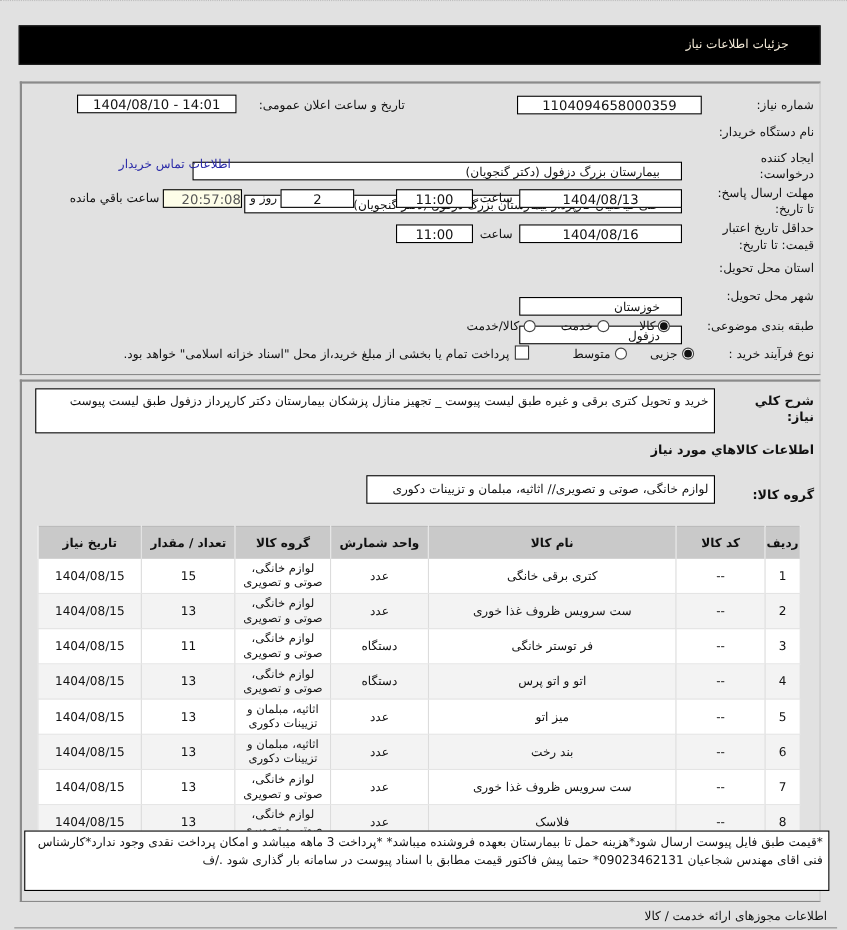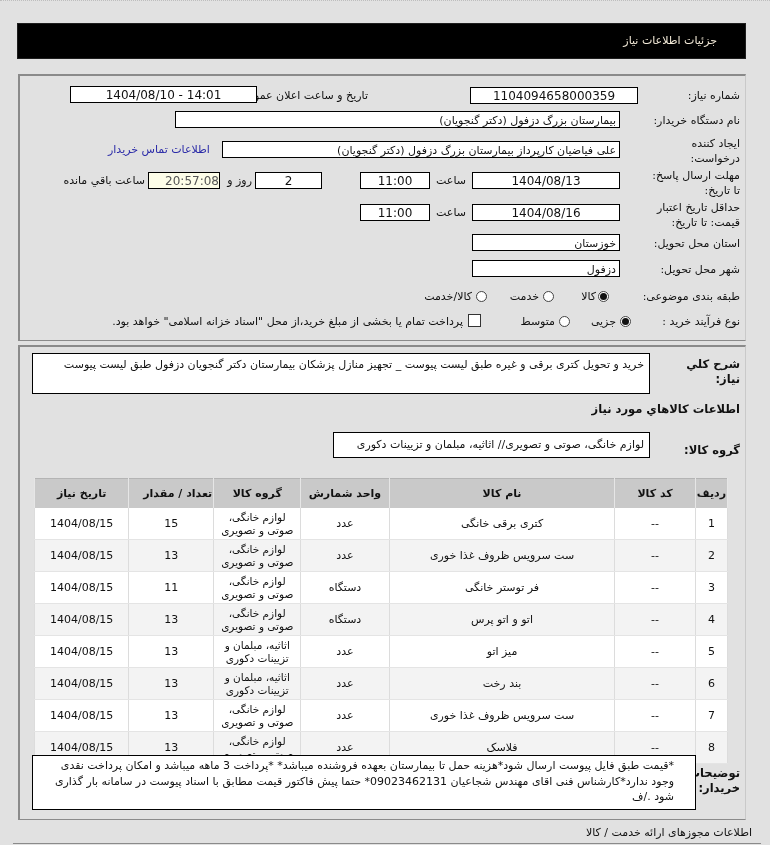--- a/index.html
+++ b/index.html
@@ -10,21 +10,21 @@
   .hdr{left:17px;top:23px;width:727px;height:34px;background:#000000;border:1px solid #1e1e1e;}
   .hdr-title{position:absolute;right:28px;top:10px;color:#f3ead8;font-size:11px;direction:rtl;}
   .panel{left:18px;width:725px;border-top:2px solid #8a8a8a;border-left:2px solid #8a8a8a;
          border-right:1px solid #c9c9c9;border-bottom:1px solid #8a8a8a;background:#e1e1e1;}
   .lbl{direction:rtl;text-align:right;white-space:nowrap;font-size:11px;color:#111;}
   .lbl2{direction:rtl;text-align:right;font-size:11px;line-height:15px;color:#111;}
   .bold{font-weight:bold;font-size:11.5px;}
   .inp{background:#fff;border:1px solid #000;height:17px;line-height:17px;font-size:11px;
        box-sizing:border-box;white-space:nowrap;overflow:hidden;}
   .num{text-align:center;direction:ltr;font-size:12px;}
-  .txt{text-align:right;direction:rtl;padding-right:3px;}
+  .txt{text-align:right;direction:rtl;padding-right:19px;margin-top:36px;}
   .remain{background:#fdfde8;color:#555;text-align:right;}
   .link{color:#2b2ba8;direction:rtl;white-space:nowrap;font-size:11px;}
   .radio{width:11px;height:11px;border-radius:50%;border:1px solid #444;background:#fff;box-sizing:border-box;}
   .radio.on::after{content:"";position:absolute;left:1px;top:1px;width:7px;height:7px;border-radius:50%;background:#111;}
   .chk{width:13px;height:13px;border:1px solid #333;background:#fff;box-sizing:border-box;}
   .box{background:#fff;border:1px solid #000;box-sizing:border-box;direction:rtl;text-align:right;
        font-size:11px;line-height:15px;padding:3px 5px;}
   table.items{position:absolute;left:34px;top:478px;width:694px;border-collapse:collapse;direction:rtl;
               font-size:11px;background:#fff;border:1px solid #b4b4b4;}
   table.items th{background:#c9c9c9;height:27px;font-weight:bold;border-left:1px solid #e6e6e6;
@@ -50,21 +50,21 @@
 <div class="abs wm" style="left:205px;top:430px;font-size:42px;">ParsNamadData</div>
 <div class="abs wm" style="left:200px;top:475px;font-size:26px;direction:rtl;transform:rotate(-4deg);">مرکز فراوری اطلاعات پارس نماد داده</div>
 <div class="abs wm" style="left:190px;top:512px;font-size:28px;direction:rtl;">پایگاه اطلاع رسانی مناقصه و مزایده</div>
 <div class="abs wm" style="left:260px;top:548px;font-size:32px;direction:ltr;">۰۲۱-۸۸۳۴۹۶۷۰-۵</div>
 
 <div class="abs panel" style="top:74px;height:264px;"></div>
 
 <div class="abs lbl" style="right:30px;top:89px;">شماره نیاز:</div>
 <div class="abs inp num" style="left:470px;top:87px;width:168px;">1104094658000359</div>
 <div class="abs lbl" style="right:402px;top:89px;">تاریخ و ساعت اعلان عمومی:</div>
-<div class="abs inp num" style="left:70px;top:86px;width:187px;">1404/08/10 - 14:01</div>
+<div class="abs inp num" style="left:70px;top:86px;width:145px;">1404/08/10 - 14:01</div>
 
 <div class="abs lbl" style="right:30px;top:114px;">نام دستگاه خریدار:</div>
 <div class="abs inp txt" style="left:175px;top:111px;width:445px;">بیمارستان بزرگ دزفول (دکتر گنجویان)</div>
 
 <div class="abs lbl2" style="right:30px;top:136px;width:100px;">
   <div>ایجاد کننده</div>
   <div>درخواست:</div>
 </div>
 <div class="abs inp txt" style="left:222px;top:141px;width:398px;">علی فیاضیان کارپرداز بیمارستان بزرگ دزفول (دکتر گنجویان)</div>
 <div class="abs link" style="left:108px;top:143px;">اطلاعات تماس خریدار</div>
@@ -110,36 +110,36 @@
 <div class="abs lbl" style="right:215px;top:315px;">متوسط</div>
 <div class="abs chk" style="left:468px;top:314px;"></div>
 <div class="abs lbl" style="right:307px;top:315px;">پرداخت تمام یا بخشی از مبلغ خرید،از محل "اسناد خزانه اسلامی" خواهد بود.</div>
 
 <div class="abs panel" style="top:345px;height:472px;"></div>
 
 <div class="abs lbl2 bold" style="right:30px;top:357px;width:70px;">
   <div>شرح کلي</div>
   <div>نیاز:</div>
 </div>
-<div class="abs box" style="left:32px;top:353px;width:618px;height:41px;">خرید و تحویل کتری برقی و غیره طبق لیست پیوست _ تجهیز منازل پزشکان بیمارستان دکتر گنجویان دزفول طبق لیست پیوست</div>
+<div class="abs box" style="left:32px;top:353px;width:618px;height:41px;">خرید و تحویل کتری برقی و غیره طبق لیست پیوست _ تجهیز منازل پزشکان بیمارستان دکتر کارپرداز دزفول طبق لیست پیوست</div>
 
 <div class="abs lbl bold" style="right:30px;top:402px;">اطلاعات كالاهاي مورد نیاز</div>
 
 <div class="abs lbl bold" style="right:30px;top:443px;">گروه کالا:</div>
 <div class="abs box" style="left:333px;top:432px;width:317px;height:26px;line-height:18px;">لوازم خانگی، صوتی و تصویری// اثاثیه، مبلمان و تزیینات دکوری</div>
 
 <table class="items">
   <thead>
     <tr>
       <th style="width:26px;">ردیف</th>
       <th style="width:81px;">کد کالا</th>
       <th style="width:234px;">نام کالا</th>
       <th style="width:88px;">واحد شمارش</th>
       <th style="width:87px;">گروه کالا</th>
-      <th style="width:85px;text-align:right;">تعداد / مقدار</th>
+      <th style="width:85px;">تعداد / مقدار</th>
       <th style="width:93px;">تاریخ نیاز</th>
     </tr>
   </thead>
   <tbody>
     <tr>
       <td>1</td>
       <td>--</td>
       <td>کتری برقی خانگی</td>
       <td>عدد</td>
       <td class="grp">لوازم خانگی، صوتی و تصویری</td>
@@ -209,16 +209,16 @@
       <td>13</td>
       <td>1404/08/15</td>
     </tr>
   </tbody>
 </table>
 
 <div class="abs lbl2 bold" style="right:30px;top:766px;width:80px;">
   <div>توضیحات</div>
   <div>خریدار:</div>
 </div>
-<div class="abs box" style="left:32px;top:755px;width:664px;height:55px;line-height:15.5px;padding:2px 21px;">*قیمت طبق فایل پیوست ارسال شود*هزینه حمل تا بیمارستان بعهده فروشنده میباشد* *پرداخت 3 ماهه میباشد و امکان پرداخت نقدی وجود ندارد*کارشناس فنی اقای مهندس شجاعیان 09023462131* حتما پیش فاکتور قیمت مطابق با اسناد پیوست در سامانه بار گذاری شود ./ف</div>
+<div class="abs box" style="left:22px;top:755px;width:732px;height:55px;line-height:15.5px;padding:2px 5px;">*قیمت طبق فایل پیوست ارسال شود*هزینه حمل تا بیمارستان بعهده فروشنده میباشد* *پرداخت 3 ماهه میباشد و امکان پرداخت نقدی وجود ندارد*کارشناس فنی اقای مهندس شجاعیان 09023462131* حتما پیش فاکتور قیمت مطابق با اسناد پیوست در سامانه بار گذاری شود ./ف</div>
 
 <div class="abs lbl" style="right:18px;top:826px;">اطلاعات مجوزهای ارائه خدمت / کالا</div>
 <div class="abs hline"></div>
 
 </body></html>

